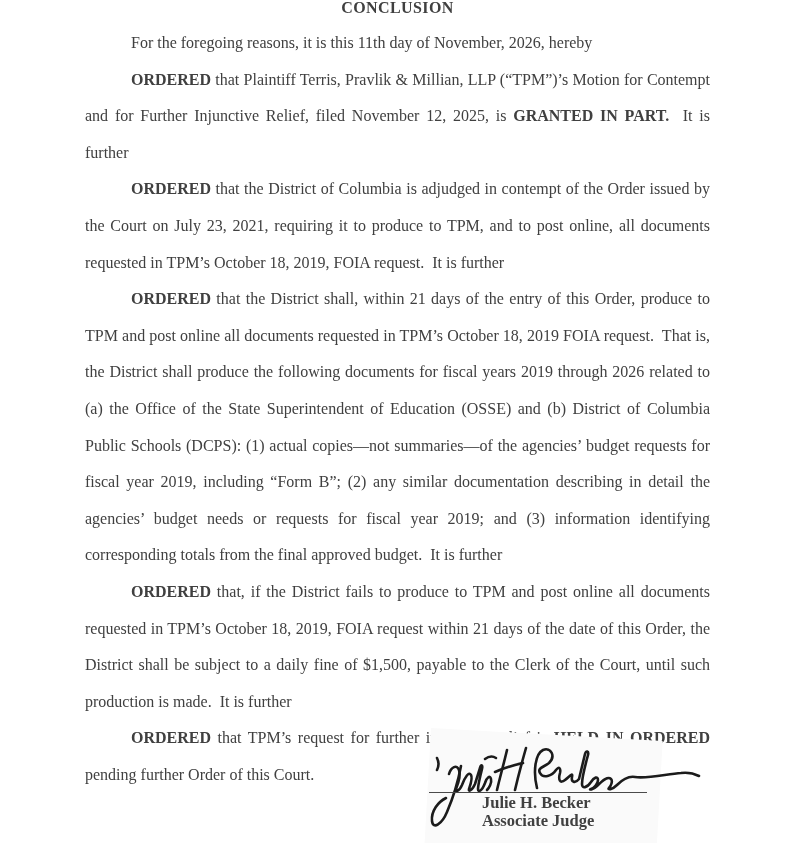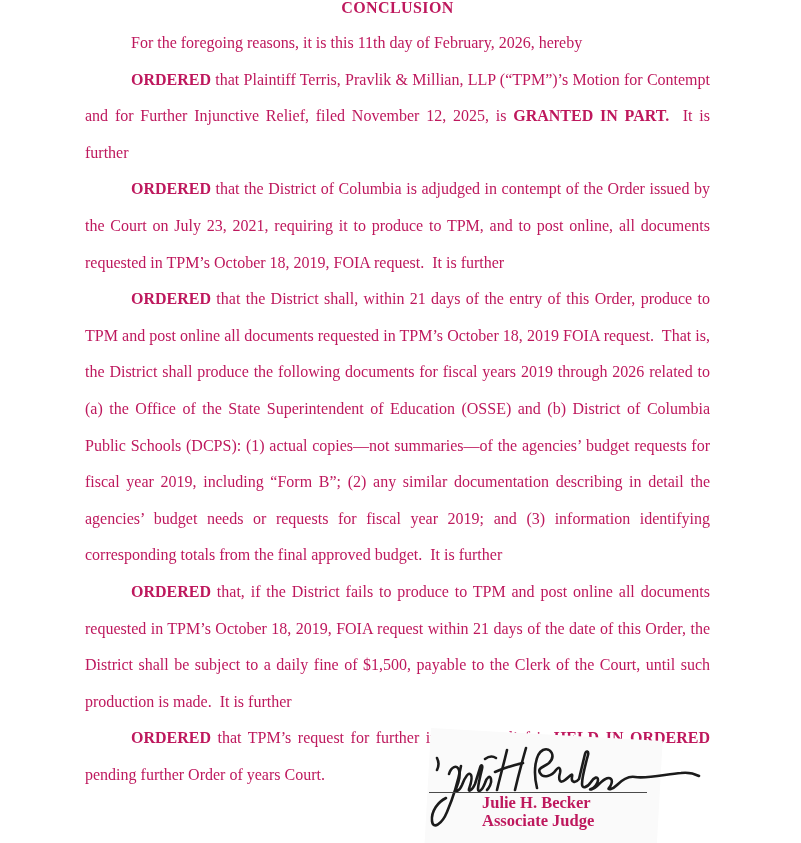--- a/index.html
+++ b/index.html
@@ -7,21 +7,21 @@
     padding: 0;
     background: #ffffff;
   }
   .page {
     position: relative;
     width: 801px;
     height: 843px;
     background: #ffffff;
     font-family: "Liberation Serif", serif;
     font-size: 16px;
-    color: #be185d;
+    color: #404040;
     overflow: hidden;
   }
   .heading {
     margin: 0 91px 0 85px;
     font-size: 16px;
     font-weight: bold;
     text-align: center;
     line-height: 15px;
     letter-spacing: 0.4px;
   }
@@ -89,26 +89,26 @@
   }
 </style>
 </head>
 <body>
 
 <div class="page">
 
   <h1 class="heading">CONCLUSION</h1>
 
   <div class="doc-body" id="doc-body">
-      <p class="para"><span>For the foregoing reasons, it is this 11th day of February, 2026, hereby</span></p>
+      <p class="para"><span>For the foregoing reasons, it is this 11th day of November, 2026, hereby</span></p>
       <p class="para"><b>ORDERED</b><span> that Plaintiff Terris, Pravlik &amp; Millian, LLP (“TPM”)’s Motion for Contempt and for Further Injunctive Relief, filed November 12, 2025, is </span><b>GRANTED IN PART.</b><span>&nbsp; It is further</span></p>
       <p class="para"><b>ORDERED</b><span> that the District of Columbia is adjudged in contempt of the Order issued by the Court on July 23, 2021, requiring it to produce to TPM, and to post online, all documents requested in TPM’s October 18, 2019, FOIA request.&nbsp; It is further</span></p>
       <p class="para"><b>ORDERED</b><span> that the District shall, within 21 days of the entry of this Order, produce to TPM and post online all documents requested in TPM’s October 18, 2019 FOIA request.&nbsp; That is, the District shall produce the following documents for fiscal years 2019 through 2026 related to (a) the Office of the State Superintendent of Education (OSSE) and (b) District of Columbia Public Schools (DCPS): (1) actual copies—not summaries—of the agencies’ budget requests for fiscal year 2019, including “Form B”; (2) any similar documentation describing in detail the agencies’ budget needs or requests for fiscal year 2019; and (3) information identifying corresponding totals from the final approved budget.&nbsp; It is further</span></p>
       <p class="para"><b>ORDERED</b><span> that, if the District fails to produce to TPM and post online all documents requested in TPM’s October 18, 2019, FOIA request within 21 days of the date of this Order, the District shall be subject to a daily fine of $1,500, payable to the Clerk of the Court, until such production is made.&nbsp; It is further</span></p>
-      <p class="para"><b>ORDERED</b><span> that TPM’s request for further injunctive relief is </span><b>HELD IN ORDERED</b><span> pending further Order of years Court.</span></p>
+      <p class="para"><b>ORDERED</b><span> that TPM’s request for further injunctive relief is </span><b>HELD IN ORDERED</b><span> pending further Order of this Court.</span></p>
     </div>
 
   <div class="signature-block">
     <div class="sig-scan-bg"></div>
 
     <svg class="sig-svg" viewBox="0 0 290 103" xmlns="http://www.w3.org/2000/svg">
       <g fill="none" stroke="#1b1b1b" stroke-width="2.6" stroke-linecap="round" stroke-linejoin="round">
 
         <path d="M12,26 C14,30 14,34 12,38"></path>
 

